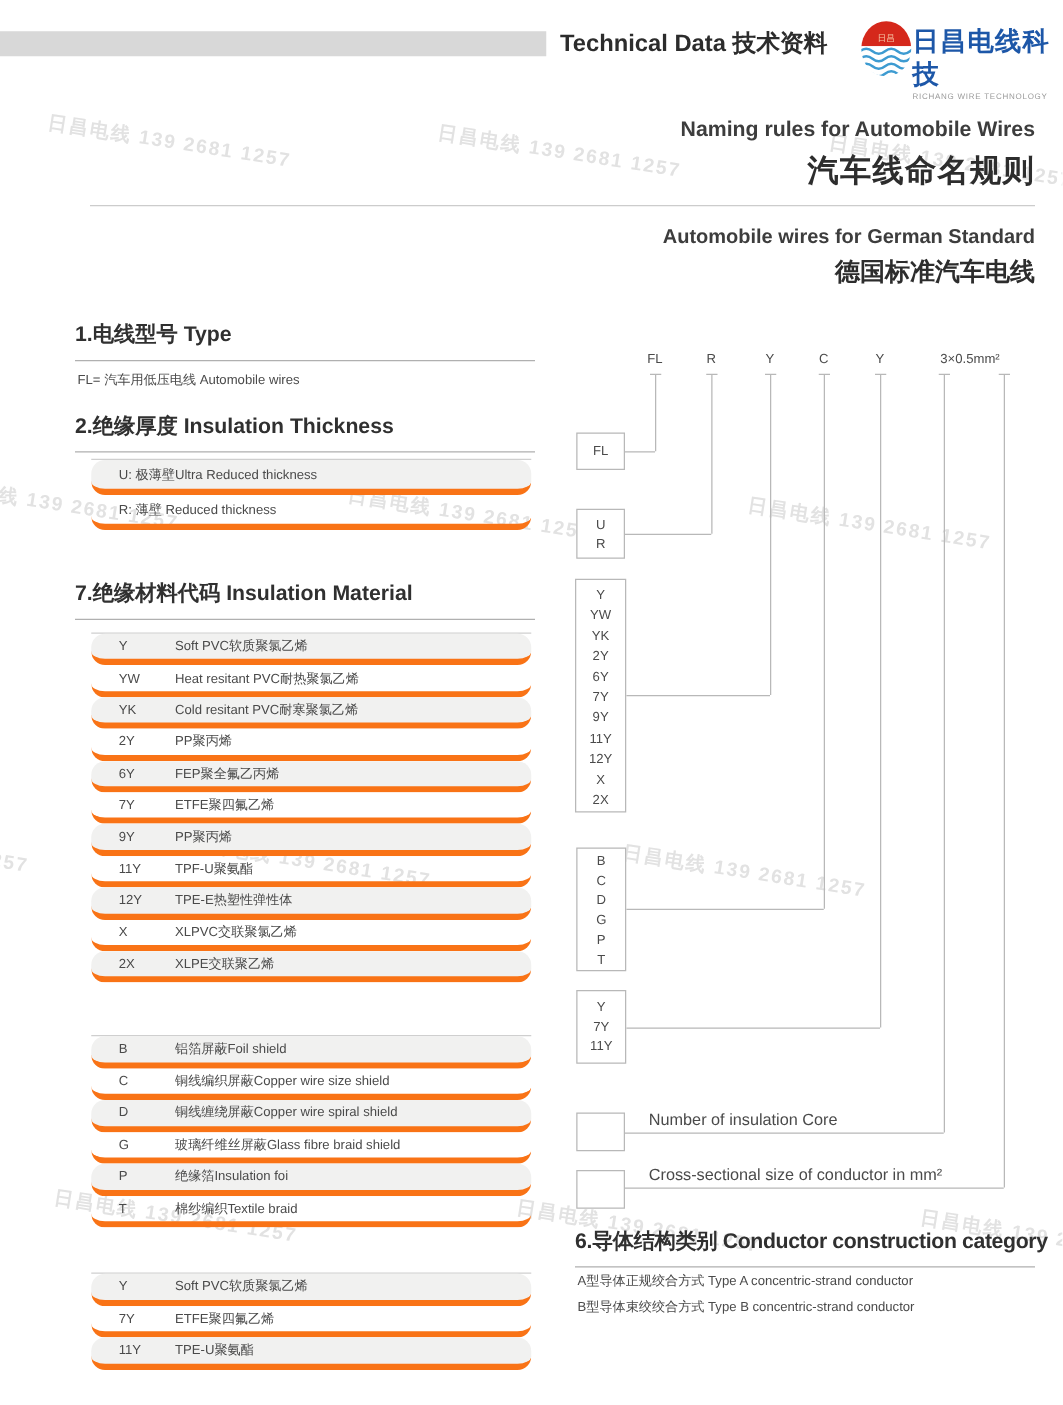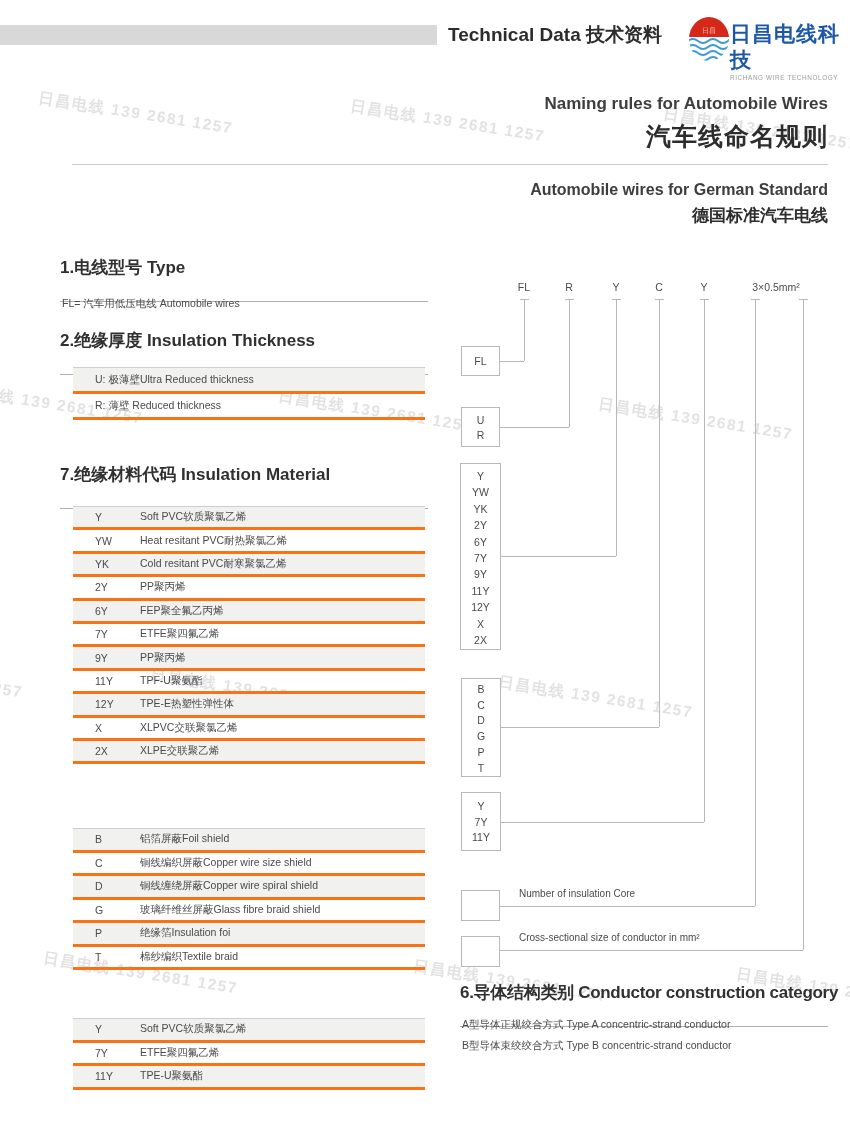--- a/index.html
+++ b/index.html
@@ -20,45 +20,45 @@
   .logo-txt{margin-left:0;}
   .logo-zh{font-size:21px;font-weight:700;color:#1d57a8;letter-spacing:1px;line-height:26px;margin-top:5px;}
   .logo-en{font-size:6.4px;color:#9a9a9a;letter-spacing:.6px;margin-top:1px;}
   
   .tblock{position:absolute;left:300px;right:22px;top:94px;text-align:right;z-index:1;}
   .t-en{font-size:17px;font-weight:600;color:#3d3d3d;}
   .t-zh{font-size:25px;font-weight:700;color:#2d2d2d;margin-top:6px;letter-spacing:1px;}
   .t-rule{position:absolute;left:72px;right:22px;top:164px;height:0;border-top:1px solid #cccccc;z-index:1;}
   .sblock{position:absolute;left:300px;right:22px;top:181px;text-align:right;z-index:1;}
   .s-en{font-size:16px;font-weight:600;color:#3d3d3d;}
-  .s-zh{font-size:17px;font-weight:700;color:#2d2d2d;margin-top:5px;}
+  .s-zh{font-size:20px;font-weight:700;color:#2d2d2d;margin-top:5px;}
   
   .sec-h{
     position:absolute;font-size:17px;font-weight:700;color:#303030;
-    border-bottom:1px solid #b0b0b0;padding-bottom:22px;white-space:nowrap;z-index:1;
+    border-bottom:1px solid #b0b0b0;padding-bottom:9px;white-space:nowrap;z-index:1;
   }
   .cap{position:absolute;font-size:10.5px;color:#4a4a4a;white-space:nowrap;z-index:1;}
   
   .tbl{position:absolute;border-top:1px solid #cfcfcf;z-index:1;background:transparent;}
-  .trow{display:flex;align-items:center;border-bottom:3px solid #f97316;font-size:10.5px;color:#4a4a4a;}
+  .trow{display:flex;align-items:center;border-bottom:5px solid #f97316;font-size:10.5px;color:#4a4a4a;border-radius:11px;}
   .trow:nth-child(odd){background:#f1f1f0;}
   .tcode{width:45px;padding-left:22px;flex:none;}
   .tdesc{flex:1;}
   .trow-single{padding-left:22px;}
   
   .dg-lbl{position:absolute;transform:translateX(-50%);font-size:10.5px;color:#4a4a4a;white-space:nowrap;z-index:1;}
   .vline{position:absolute;width:1px;background:#b8b8b8;z-index:1;}
   .vcap{position:absolute;width:9px;height:1px;background:#b8b8b8;z-index:1;}
   .hline{position:absolute;height:1px;background:#b8b8b8;z-index:1;}
   .dbox{
     position:absolute;border:1px solid #b8b8b8;background:#ffffff;z-index:2;
     font-size:10.5px;color:#4a4a4a;text-align:center;box-sizing:border-box;
   }
   .dbox span{display:block;}
-  .dg-note{position:absolute;font-size:10px;color:#4a4a4a;white-space:nowrap;z-index:1;}
+  .dg-note{position:absolute;font-size:13px;color:#4a4a4a;white-space:nowrap;z-index:1;}
   
   .s6-line{position:absolute;font-size:10.5px;color:#4a4a4a;white-space:nowrap;z-index:1;}
 </style>
 </head>
 <body>
 
 <div class="page">
 
   <div>
     <span class="wm" style="left:40px;top:88px">日昌电线 139 2681 1257</span>

